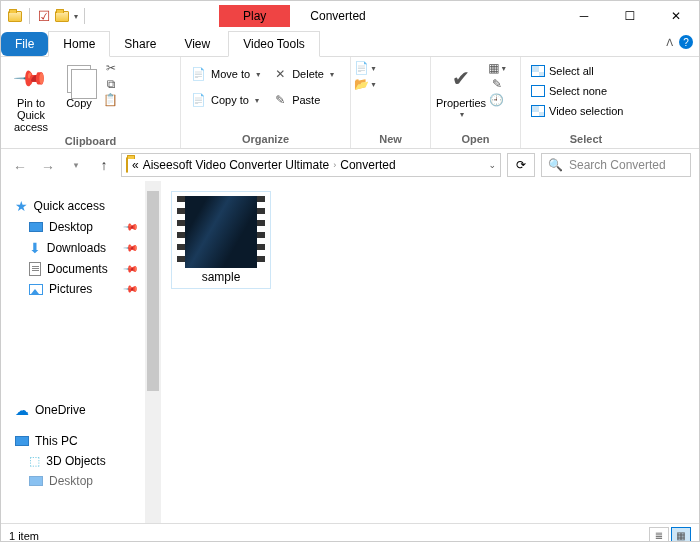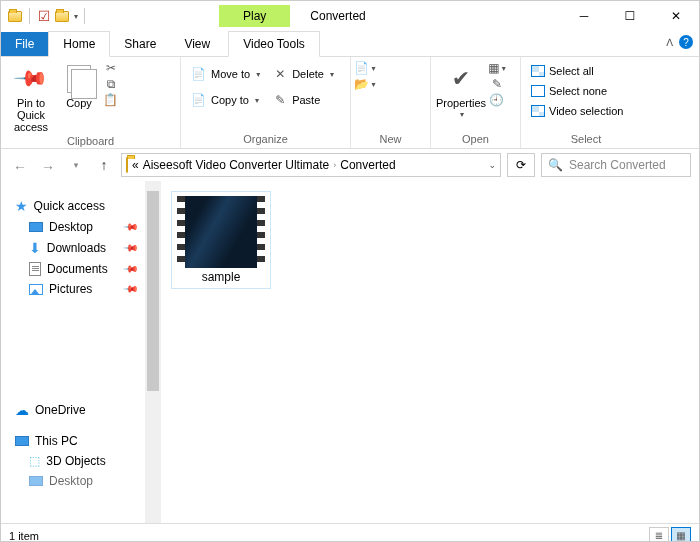--- a/index.html
+++ b/index.html
@@ -5,35 +5,35 @@
 * { box-sizing: border-box; margin: 0; padding: 0; font-family: "Segoe UI", Arial, sans-serif; }
 body { width: 700px; height: 542px; background: #fff; font-size: 12px; overflow: hidden; border: 1px solid #ccc; }
 .titlebar { height: 30px; display: flex; align-items: center; }
 .titlebar-left { display: flex; align-items: center; padding-left: 6px; gap: 2px; }
 .titlebar-ico { width: 16px; height: 16px; display: inline-flex; align-items: center; justify-content: center; }
 .folder-ico { width: 14px; height: 11px; background: linear-gradient(#ffe9a6,#f5c842); border: 1px solid #d4a017; border-radius: 1px; position: relative; }
 .folder-ico::before { content:""; position:absolute; top:-3px; left:0; width:6px; height:3px; background:#f5c842; border:1px solid #d4a017; border-bottom:none; border-radius:1px 1px 0 0; }
 .qat-sep { width:1px; height:16px; background:#ccc; margin:0 4px; }
 .qat-chk { color:#c0392b; font-size:14px; }
 .qat-dd { font-size:8px; color:#555; margin-left:2px; }
-.play-tab { margin-left: 130px; background:#bef264; padding: 4px 24px; font-size:12px; }
+.play-tab { margin-left: 130px; background:#ef4444; padding: 4px 24px; font-size:12px; }
 .title-text { margin-left: 20px; font-size:12px; }
 .win-controls { margin-left:auto; display:flex; }
 .win-btn { width:46px; height:30px; display:flex; align-items:center; justify-content:center; font-size:12px; }
 .tabs { height:26px; display:flex; align-items:flex-end; border-bottom:1px solid #ddd; position:relative; }
 .tab { padding:5px 14px; font-size:12px; cursor:default; }
-.tab.file { background:#1979ca; color:#fff; }
+.tab.file { background:#1979ca; color:#fff;border-radius:6px; }
 .tab.active { border:1px solid #ddd; border-bottom:1px solid #fff; margin-bottom:-1px; }
 .tab.video { border:1px solid #ddd; border-bottom:1px solid #fff; margin-bottom:-1px; margin-left:4px; }
 .chevron-help { position:absolute; right:6px; top:4px; display:flex; gap:6px; align-items:center; }
 .help-ico { width:14px; height:14px; border-radius:50%; background:#0078d7; color:#fff; font-size:10px; display:flex; align-items:center; justify-content:center; }
 .ribbon { height:92px; border-bottom:1px solid #ddd; display:flex; }
 .ribbon-group { border-right:1px solid #e5e5e5; display:flex; flex-direction:column; padding:2px 6px 0 6px; }
 .group-body { flex:1; display:flex; align-items:flex-start; gap:4px; }
-.group-label { text-align:center; font-size:11px; color:#666; padding:2px 0 3px 0; }
+.group-label { text-align:center; font-size:11px; color:#666; padding:2px 0 3px 0;font-weight:bold; }
 .rbtn-lg { display:flex; flex-direction:column; align-items:center; width:48px; padding-top:4px; gap:2px; font-size:11px; text-align:center; line-height:1.1; }
 .rbtn-lg .ico { width:32px; height:32px; display:flex; align-items:center; justify-content:center; font-size:22px; color:#555; }
 .rbtn-sm { display:flex; align-items:center; gap:4px; font-size:11px; padding:2px 4px; white-space:nowrap; }
 .col { display:flex; flex-direction:column; gap:2px; padding-top:2px; }
 .dd-arr { font-size:8px; color:#555; margin-left:2px; }
 .pin-ico { transform:rotate(45deg); font-size:20px; color:#444; }
 .copy-ico,.paste-ico { width:24px; height:28px; background:#fff; border:1px solid #aaa; position:relative; }
 .paste-ico { background:#d9b36c; }
 .paste-ico::before { content:""; position:absolute; top:-3px; left:5px; width:12px; height:6px; background:#ccc; border:1px solid #999; border-radius:2px; }
 .copy-ico::after { content:""; position:absolute; top:3px; left:3px; width:24px; height:28px; background:#fff; border:1px solid #aaa; }

